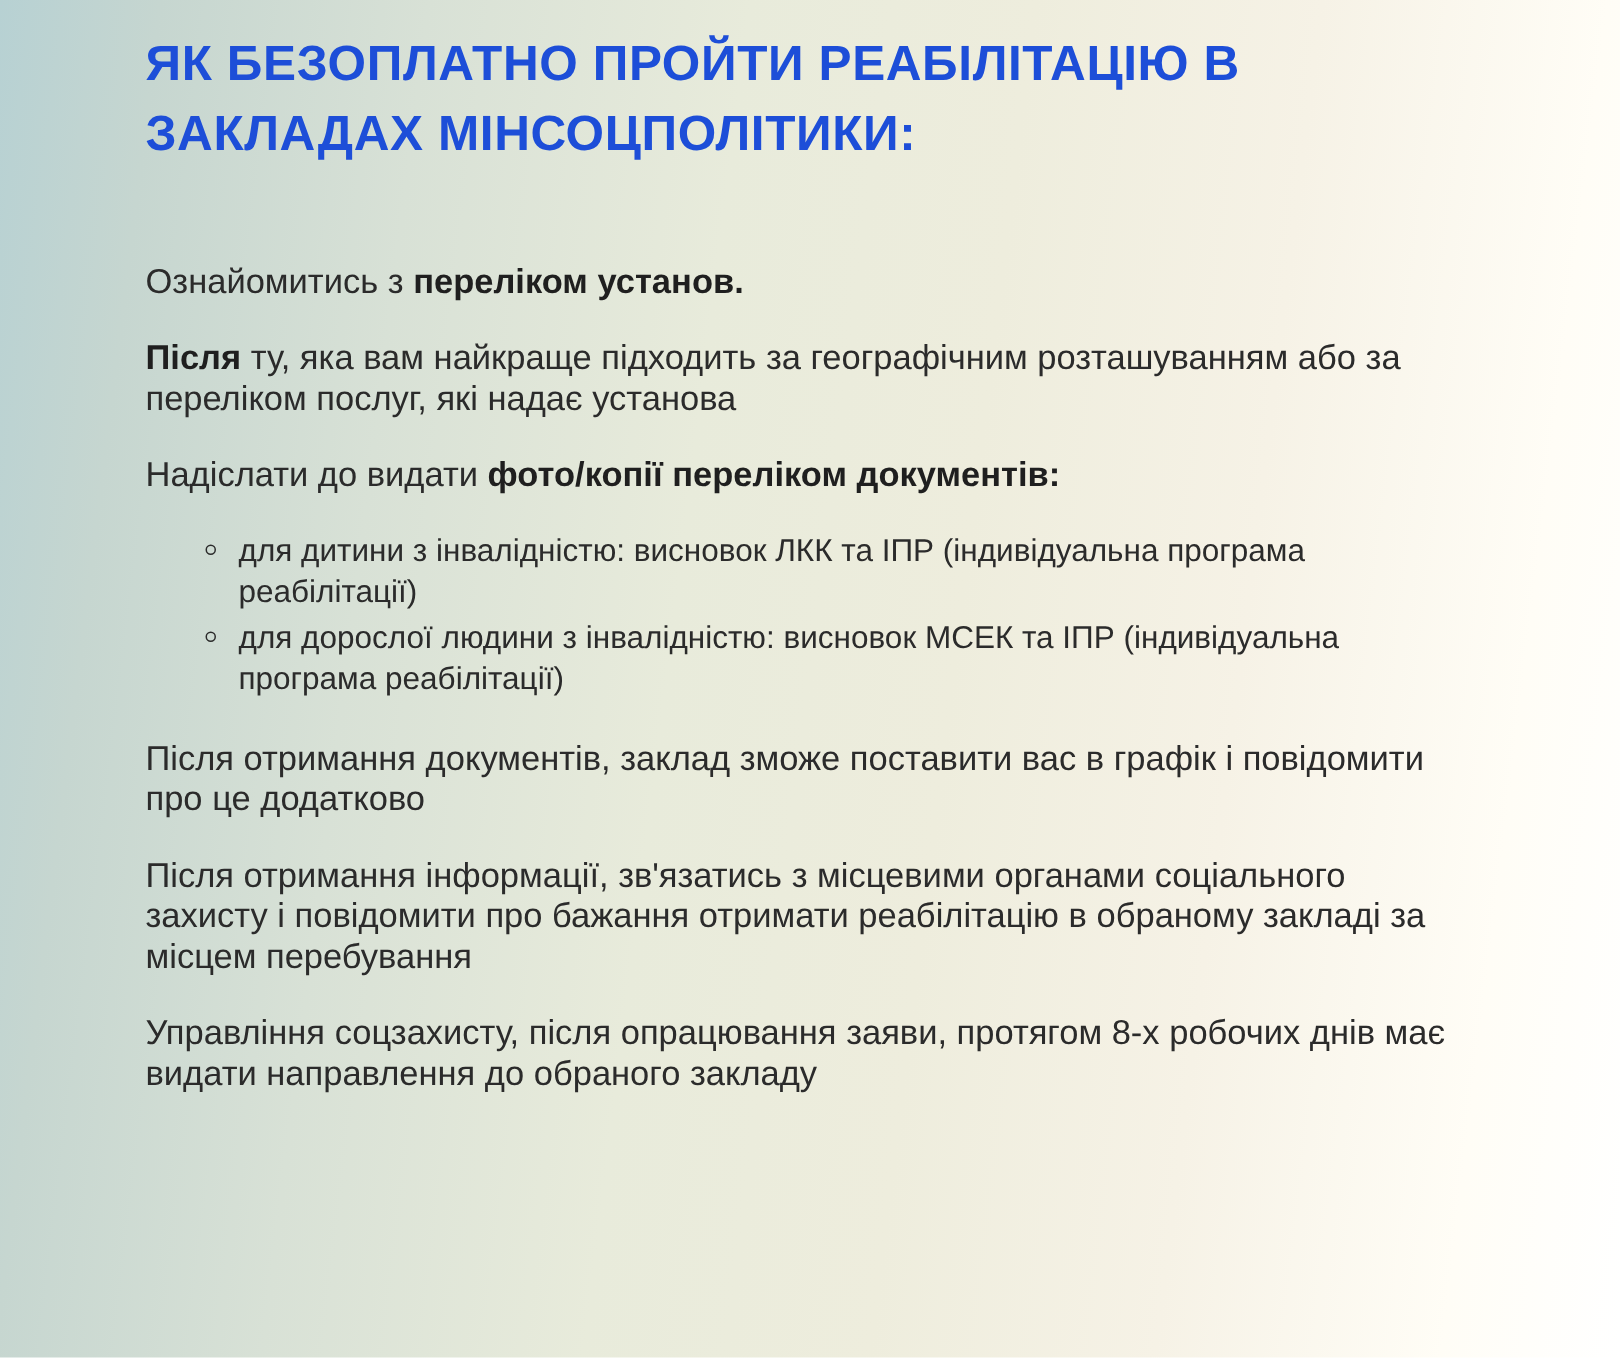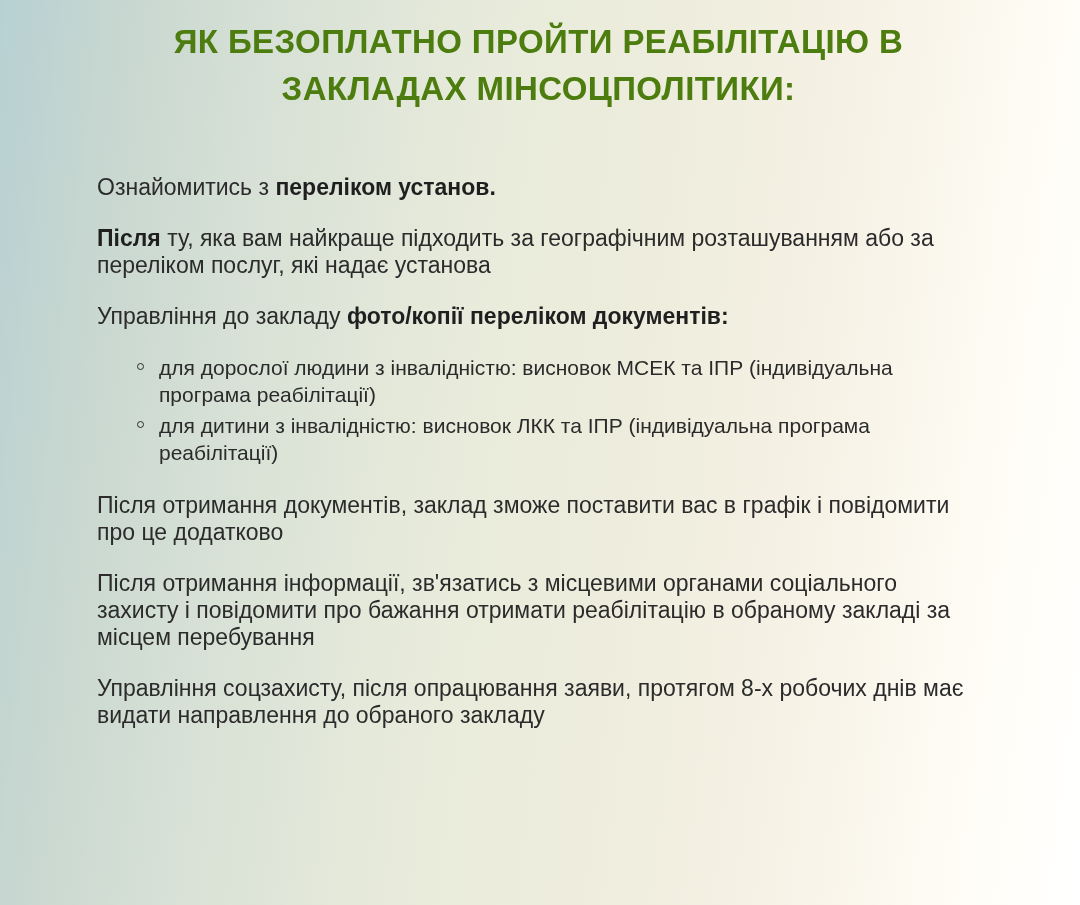--- a/index.html
+++ b/index.html
@@ -14,22 +14,22 @@
     color: #2b2b2b;
     -webkit-font-smoothing: antialiased;
   }
   .page { padding: 18px 100px 0 97px; box-sizing: border-box; width: 1080px; height: 905px; }
   h1.title {
     margin: 0 0 62px 0;
     font-size: 33px;
     line-height: 47px;
     font-weight: 800;
     letter-spacing: 0.4px;
-    text-align: center;
-    color: #4d7c0f;
+    text-align: left;
+    color: #1d4ed8;
   }
   h1.title span { display: block; }
   .body p {
     margin: 0 0 24px 0;
     font-size: 23px;
     line-height: 27px;
     font-weight: 400;
   }
   .body strong { font-weight: 700; color: #1f1f1f; }
   ul.doc-list {
@@ -66,25 +66,25 @@
     <span>ЗАКЛАДАХ МІНСОЦПОЛІТИКИ:</span>
   </h1>
 
   <div class="body">
 
     <p><span>Ознайомитись з </span><strong>переліком установ.</strong></p>
 
     <p><strong>Після</strong><span> ту, яка вам найкраще підходить за географічним розташуванням або за переліком послуг, які надає установа</span></p>
 
 
-    <p><span>Управління до закладу </span><strong>фото/копії переліком документів:</strong></p>
+    <p><span>Надіслати до видати </span><strong>фото/копії переліком документів:</strong></p>
 
     <ul class="doc-list">
+      <li>для дитини з інвалідністю: висновок ЛКК та ІПР (індивідуальна програма реабілітації)</li>
       <li>для дорослої людини з інвалідністю: висновок МСЕК та ІПР (індивідуальна програма реабілітації)</li>
-      <li>для дитини з інвалідністю: висновок ЛКК та ІПР (індивідуальна програма реабілітації)</li>
     </ul>
 
     <p>Після отримання документів, заклад зможе поставити вас в графік і повідомити про це додатково</p>
 
     <p>Після отримання інформації, зв'язатись з місцевими органами соціального захисту і повідомити про бажання отримати реабілітацію в обраному закладі за місцем перебування</p>
 
     <p>Управління соцзахисту, після опрацювання заяви, протягом 8-х робочих днів має видати направлення до обраного закладу</p>
 
 
   </div>

